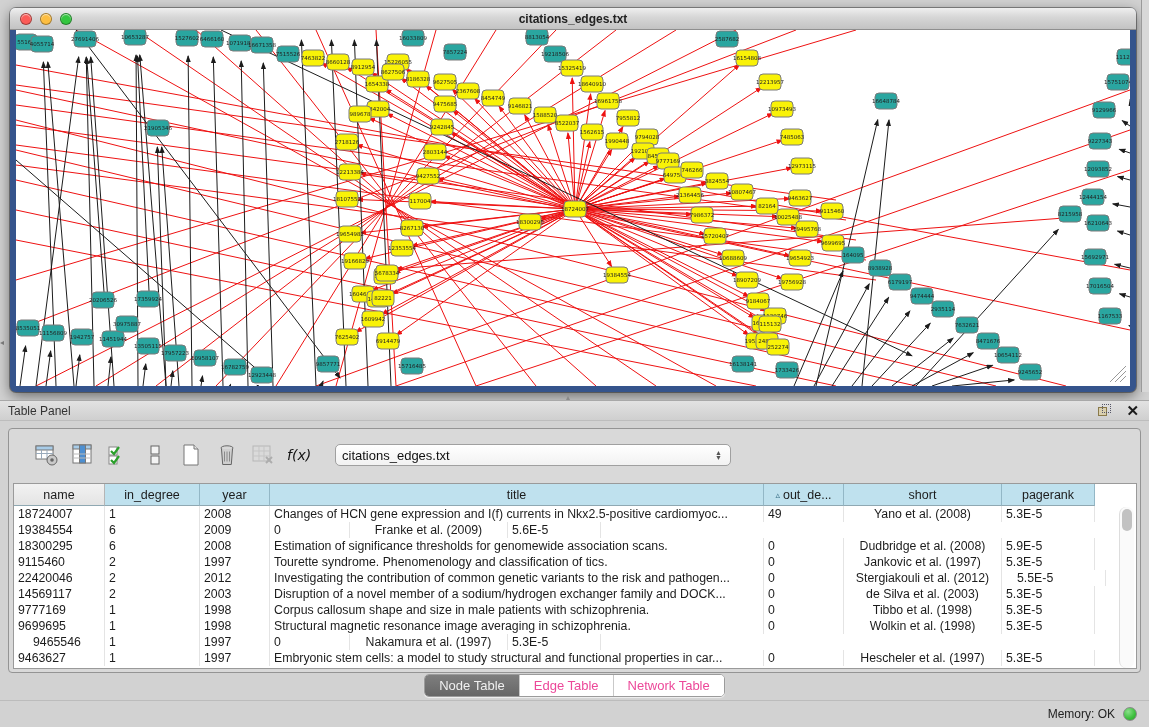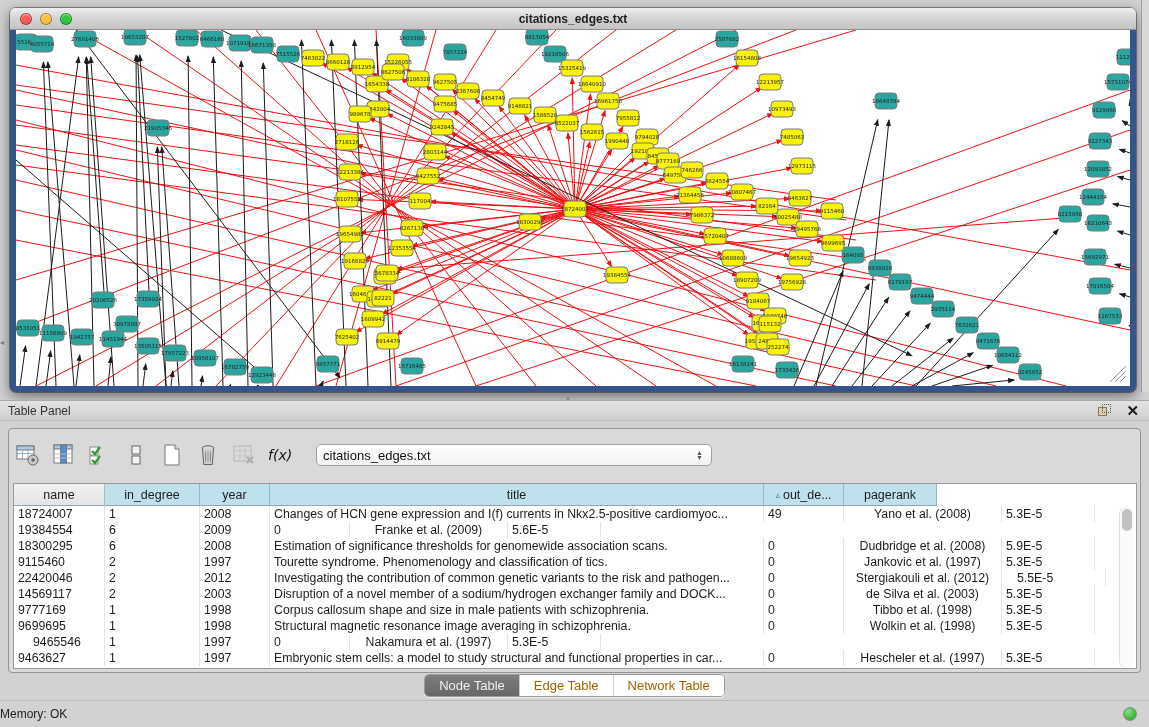--- a/index.html
+++ b/index.html
@@ -31,21 +31,21 @@
   .tp-title { font-size:12px; color:#333; padding-left:8px; flex:1; }
   .tp-float { width:14px; height:13px; margin-right:14px; position:relative; cursor:default; }
   .tp-float .sq1 { position:absolute; left:0; top:3px; width:9px; height:9px; border:1px solid #8a7a4a; background:#d9cfae; }
   .tp-float .sq2 { position:absolute; left:4px; top:0; width:9px; height:9px; border:1px dotted #556; background:transparent; }
   .tp-close { font-size:15px; font-weight:bold; color:#1a1a1a; margin-right:10px; line-height:1; cursor:default; }
 
   .tp-body { position:absolute; left:0; top:422px; width:1149px; height:278px; background:#d2d2d2; }
   .table-container { position:absolute; left:8px; top:6px; width:1133px; height:245px;
     background:#d9d9d9; border:1px solid #949494; border-radius:4px; }
 
-  .toolbar { position:absolute; left:5px; top:9px; height:34px; display:flex; align-items:center; gap:9px; }
+  .toolbar { position:absolute; left:24px; top:9px; height:34px; display:flex; align-items:center; gap:9px; }
   .tbicon { width:27px; height:27px; display:inline-flex; align-items:center; justify-content:center; }
   .tbicon.dis { opacity:.55; }
   .net-select { margin-left:14px; width:396px; height:22px; background:linear-gradient(#fff,#f2f2f2);
     border:1px solid #a0a0a0; border-radius:5px; display:flex; align-items:center; padding:0 6px; font-size:13px; color:#111; }
   .net-select .sel-text { flex:1; }
   .stepper { display:flex; flex-direction:column; line-height:5px; font-size:7px; color:#555; padding-right:2px; }
 
   .table-area { position:absolute; left:4px; top:54px; width:1124px; height:186px; background:#fff; border:1px solid #9a9a9a; overflow:hidden; }
   .thead { display:flex; height:22px; }
   .th { height:22px; background:#bfe1ee; border-right:1px solid #93b7c6; border-bottom:1px solid #8fa8b2;
@@ -56,27 +56,27 @@
   .td { height:16px; font-size:12.3px; color:#1c1c1c; border-right:1px solid #e4e4e4;
     padding:0 4px; white-space:nowrap; overflow:hidden; display:flex; align-items:center; }
   .td.center { justify-content:center; }
   .vscroll { position:absolute; right:2px; top:23px; width:15px; height:161px; background:#fafafa;
     border-left:1px solid #ddd; border-radius:7px; }
   .vthumb { position:absolute; left:2px; top:2px; width:10px; height:22px; background:#c2c2c2; border-radius:6px; }
 
   .tabs { position:absolute; left:0; top:674px; width:1149px; display:flex; justify-content:center; }
   .seg { display:flex; border:1px solid #9b9b9b; border-radius:5px; overflow:hidden;
     background:#fff; box-shadow:0 1px 1px rgba(255,255,255,.7); }
-  .seg button { height:21px; padding:0 14px; border:none; background:#fff; font-size:13px; color:#a16207;
+  .seg button { height:21px; padding:0 14px; border:none; background:#fff; font-size:13px; color:#ec4899;
     border-right:1px solid #c9c9c9; font-family:"Liberation Sans", sans-serif; }
   .seg button:last-child { border-right:none; }
   .seg button.active { background:linear-gradient(#7e7e7e,#676767); color:#f0f0f0; }
 
   .statusbar { position:absolute; left:0; top:700px; width:1149px; height:27px; background:#d2d2d2;
-    border-top:1px solid #bcbcbc; display:flex; align-items:center; justify-content:space-between; }
+    border-top:1px solid #bcbcbc; display:flex; align-items:center; justify-content:flex-end; }
   .mem-label { font-size:12px; color:#222; margin-right:8px; }
   .mem-dot { width:14px; height:14px; border-radius:50%; margin-right:12px;
     background:radial-gradient(circle at 35% 30%, #8ae08a, #3cbf3c 60%, #2e9e2e); border:1px solid #8a8a8a; }
 </style>
 </head>
 <body>
 
 <div class="net-window">
   <div class="titlebar">
     <div class="lights">
@@ -860,20 +860,21 @@
           </span>
       </div>
     </div>
     <div class="table-area">
       <div class="thead">
           <div class="th first" style="width: 91px;">name</div>
           <div class="th" style="width: 95px;">in_degree</div>
           <div class="th" style="width: 70px;">year</div>
           <div class="th" style="width: 494px;">title</div>
           <div class="th" style="width: 80px;"><span class="sort-tri">▵</span>out_de...</div>
+          <div class="th" style="width: 158px;">short</div>
           <div class="th" style="width: 93px;">pagerank</div>
         </div>
       <div class="tbody">
           <div class="trow">
             <div class="td" style="width: 91px;">18724007</div>
             <div class="td" style="width: 95px;">1</div>
             <div class="td" style="width: 70px;">2008</div>
             <div class="td" style="width: 494px;">Changes of HCN gene expression and I(f) currents in Nkx2.5-positive cardiomyoc...</div>
             <div class="td" style="width: 80px;">49</div>
             <div class="td center" style="width: 158px;">Yano et al. (2008)</div>

